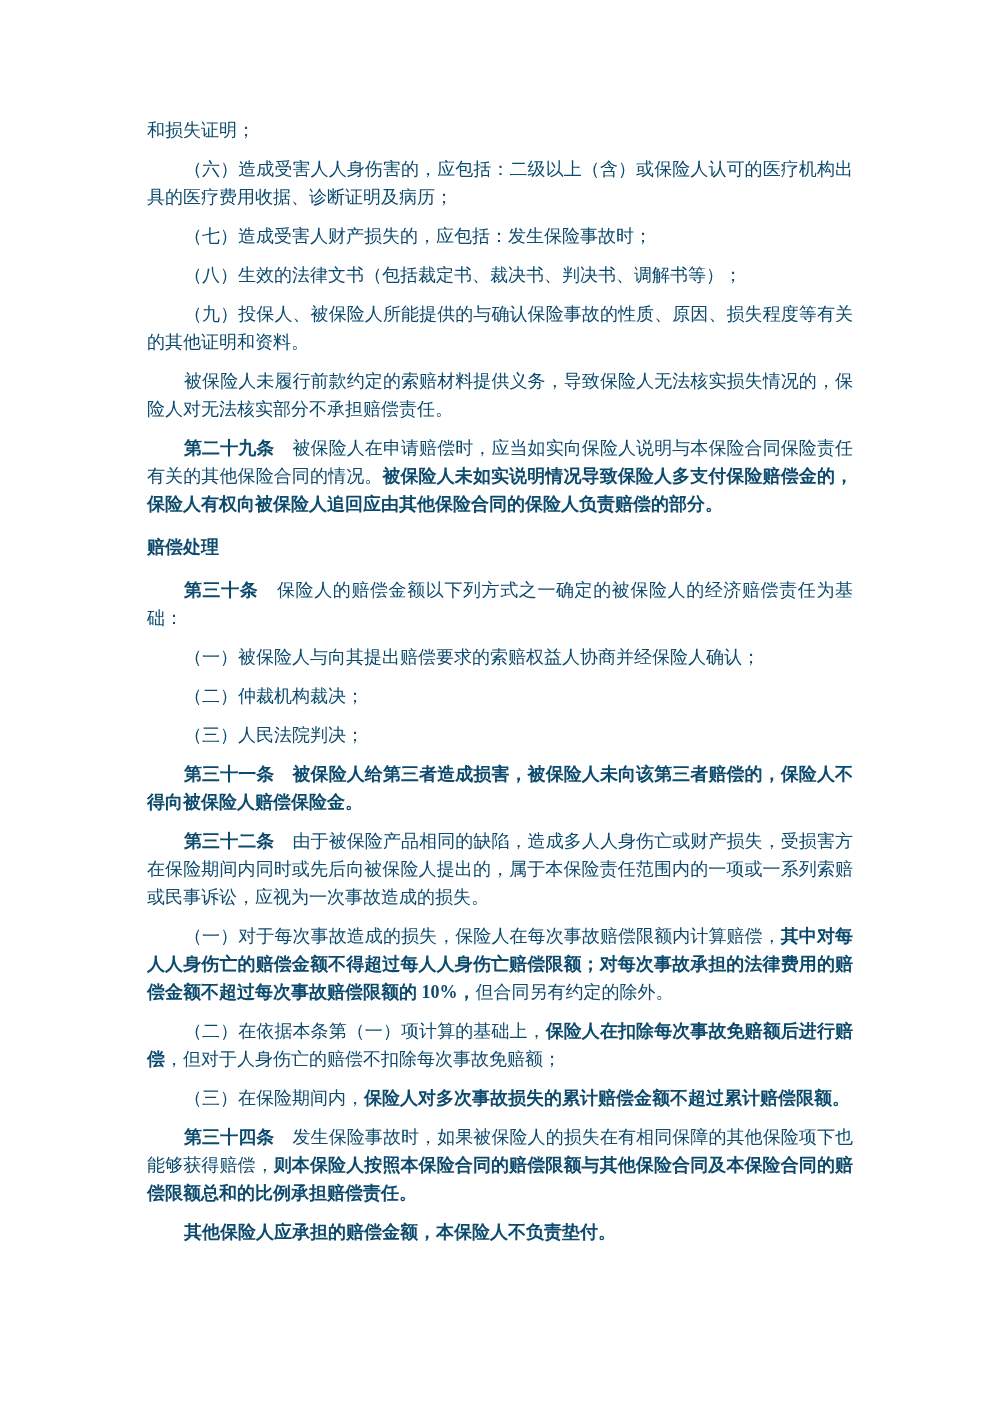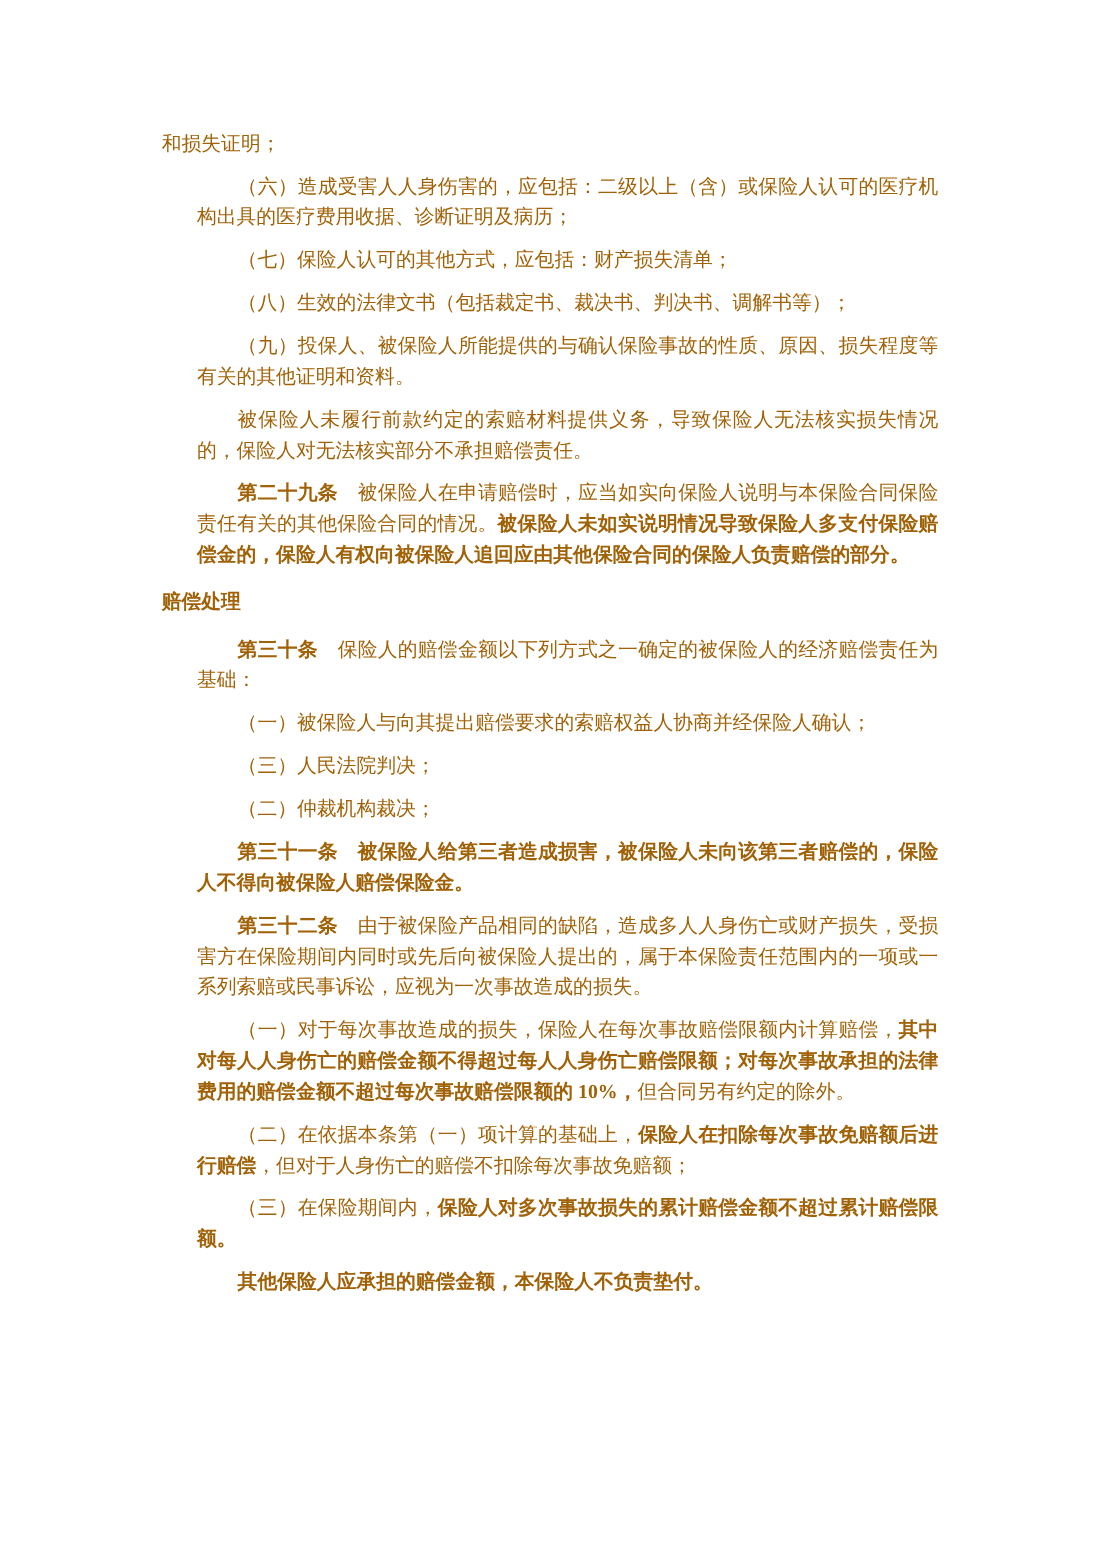--- a/index.html
+++ b/index.html
@@ -11,60 +11,60 @@
     position: relative;
     width: 1000px;
     height: 1414px;
     margin: 0 auto;
     background: #ffffff;
     box-sizing: border-box;
     padding: 116px 147px 40px 147px;
     font-family: "Liberation Serif", "DejaVu Serif", serif;
     font-size: 18px;
     line-height: 28px;
-    color: #a16207;
+    color: #0c4a6e;
     overflow: hidden;
   }
   .doc-body p {
     margin: 0 0 11px 0;
     text-align: justify;
     text-justify: inter-ideograph;
     word-break: break-all;
   }
   .doc-body p.indent {
     text-indent: 37px;
-    margin-left: 32px;
   }
   .doc-body p.heading {
     text-align: left;
     text-indent: 0;
     font-weight: bold;
     margin: 15px 0 15px 0;
   }
   .doc-body span.b {
     font-weight: bold;
   }
 </style>
 </head>
 <body>
 
 <div class="page">
   <main class="doc-body">
       <p class=""><span>和损失证明；</span></p>
       <p class=" indent"><span>（六）造成受害人人身伤害的，应包括：二级以上（含）或保险人认可的医疗机构出具的医疗费用收据、诊断证明及病历；</span></p>
-      <p class=" indent"><span>（七）保险人认可的其他方式，应包括：财产损失清单；</span></p>
+      <p class=" indent"><span>（七）造成受害人财产损失的，应包括：发生保险事故时；</span></p>
       <p class=" indent"><span>（八）生效的法律文书（包括裁定书、裁决书、判决书、调解书等）；</span></p>
       <p class=" indent"><span>（九）投保人、被保险人所能提供的与确认保险事故的性质、原因、损失程度等有关的其他证明和资料。</span></p>
       <p class=" indent"><span>被保险人未履行前款约定的索赔材料提供义务，导致保险人无法核实损失情况的，保险人对无法核实部分不承担赔偿责任。</span></p>
       <p class=" indent"><span class="b">第二十九条　</span><span>被保险人在申请赔偿时，应当如实向保险人说明与本保险合同保险责任有关的其他保险合同的情况。</span><span class="b">被保险人未如实说明情况导致保险人多支付保险赔偿金的，保险人有权向被保险人追回应由其他保险合同的保险人负责赔偿的部分。</span></p>
       <p class="heading"><span class="b">赔偿处理</span></p>
       <p class=" indent"><span class="b">第三十条　</span><span>保险人的赔偿金额以下列方式之一确定的被保险人的经济赔偿责任为基础：</span></p>
       <p class=" indent"><span>（一）被保险人与向其提出赔偿要求的索赔权益人协商并经保险人确认；</span></p>
+      <p class=" indent"><span>（二）仲裁机构裁决；</span></p>
       <p class=" indent"><span>（三）人民法院判决；</span></p>
-      <p class=" indent"><span>（二）仲裁机构裁决；</span></p>
       <p class=" indent"><span class="b">第三十一条　</span><span class="b">被保险人给第三者造成损害，被保险人未向该第三者赔偿的，保险人不得向被保险人赔偿保险金。</span></p>
       <p class=" indent"><span class="b">第三十二条　</span><span>由于被保险产品相同的缺陷，造成多人人身伤亡或财产损失，受损害方在保险期间内同时或先后向被保险人提出的，属于本保险责任范围内的一项或一系列索赔或民事诉讼，应视为一次事故造成的损失。</span></p>
       <p class=" indent"><span>（一）对于每次事故造成的损失，保险人在每次事故赔偿限额内计算赔偿，</span><span class="b">其中对每人人身伤亡的赔偿金额不得超过每人人身伤亡赔偿限额；对每次事故承担的法律费用的赔偿金额不超过每次事故赔偿限额的 10%，</span><span>但合同另有约定的除外。</span></p>
       <p class=" indent"><span>（二）在依据本条第（一）项计算的基础上，</span><span class="b">保险人在扣除每次事故免赔额后进行赔偿</span><span>，但对于人身伤亡的赔偿不扣除每次事故免赔额；</span></p>
       <p class=" indent"><span>（三）在保险期间内，</span><span class="b">保险人对多次事故损失的累计赔偿金额不超过累计赔偿限额。</span></p>
+      <p class=" indent"><span class="b">第三十四条　</span><span>发生保险事故时，如果被保险人的损失在有相同保障的其他保险项下也能够获得赔偿，</span><span class="b">则本保险人按照本保险合同的赔偿限额与其他保险合同及本保险合同的赔偿限额总和的比例承担赔偿责任。</span></p>
       <p class=" indent"><span class="b">其他保险人应承担的赔偿金额，本保险人不负责垫付。</span></p>
     </main>
 </div>
 
 </body></html>

